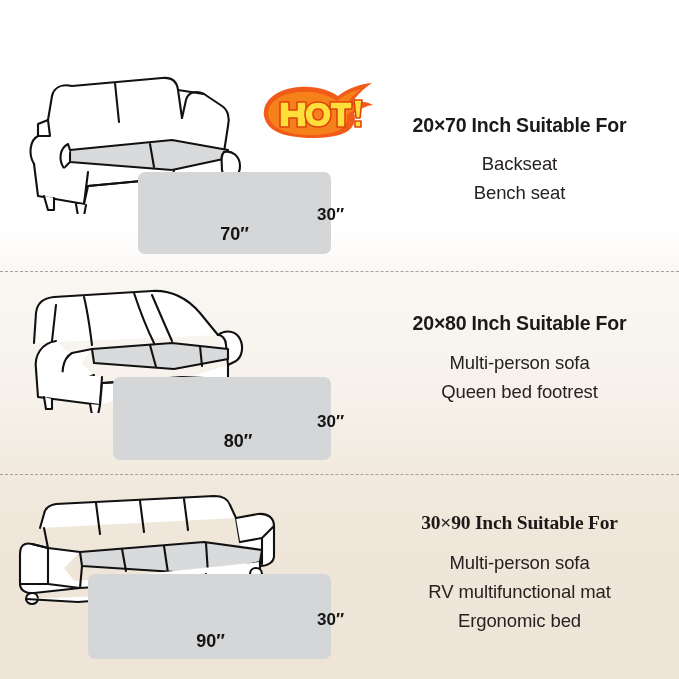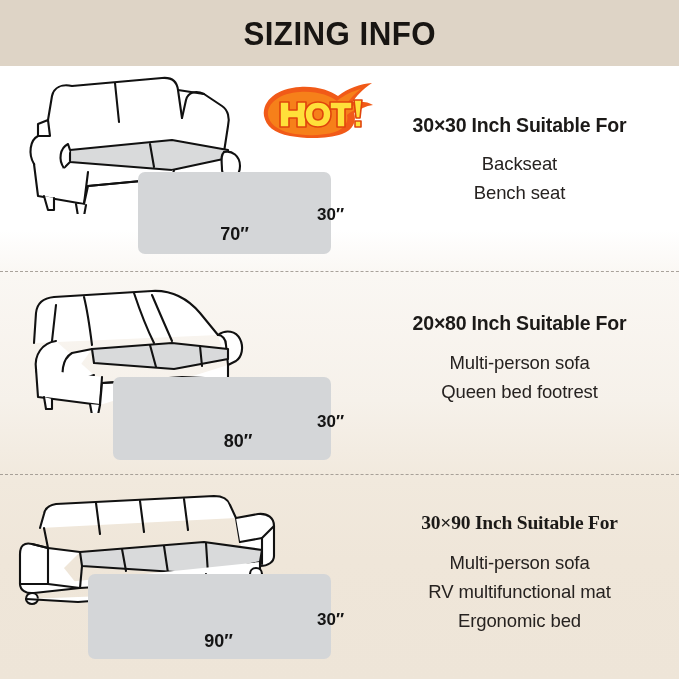--- a/index.html
+++ b/index.html
@@ -107,21 +107,21 @@
 
   .label-width {
     position: absolute;
     font-weight: bold;
     font-size: 18px;
     color: #141414;
     text-align: center;
   }
   #width-1 { left: 138px; top: 158px; width: 193px; }
   #width-2 { left: 113px; top: 160px; width: 218px; padding-left: 16px; }
-  #width-3 { left: 88px;  top: 157px; width: 243px; padding-left: 9px; }
+  #width-3 { left: 80px;  top: 157px; width: 243px; padding-left: 9px; }
 
   .label-height {
     position: absolute;
     font-weight: bold;
     font-size: 17px;
     color: #141414;
   }
   #height-1 { left: 317px; top: 139px; }
   #height-2 { left: 317px; top: 141px; }
   #height-3 { left: 317px; top: 136px; }
@@ -163,23 +163,20 @@
     color: #262220;
     line-height: 29px;
     letter-spacing: -0.1px;
   }
 </style>
 </head>
 <body>
 
 <div class="page">
 
-  <div class="header">
-    <div class="header-title">SIZING INFO</div>
-  </div>
 
   <div class="row" id="row-1">
 
     <div class="illustration">
       <svg class="sofa-svg" id="sofa-1" viewBox="0 0 240 140">
         <g fill="#ffffff" stroke="#111111" stroke-width="2.1" stroke-linejoin="round" stroke-linecap="round">
 
           <path d="M26 46 L30 22 C32 13 40 10 50 12 L140 4 C150 3 155 8 156 16 L160 44"></path>
           <path d="M93 9 L97 48"></path>
 
@@ -222,21 +219,21 @@
           </g>
         </g>
       </svg>
 
       <div class="measure-rect" id="rect-1"></div>
       <div class="label-width" id="width-1">70″</div>
       <div class="label-height" id="height-1">30″</div>
     </div>
 
     <div class="text-block">
-      <div class="size-title" id="title-1">30×30 Inch Suitable For</div>
+      <div class="size-title" id="title-1">20×70 Inch Suitable For</div>
       <div class="uses" id="uses-1">
         <div class="use-line">Backseat</div>
         <div class="use-line">Bench seat</div>
       </div>
     </div>
   </div>
 
   <div class="divider" id="divider-1"></div>
 
   <div class="row" id="row-2">

